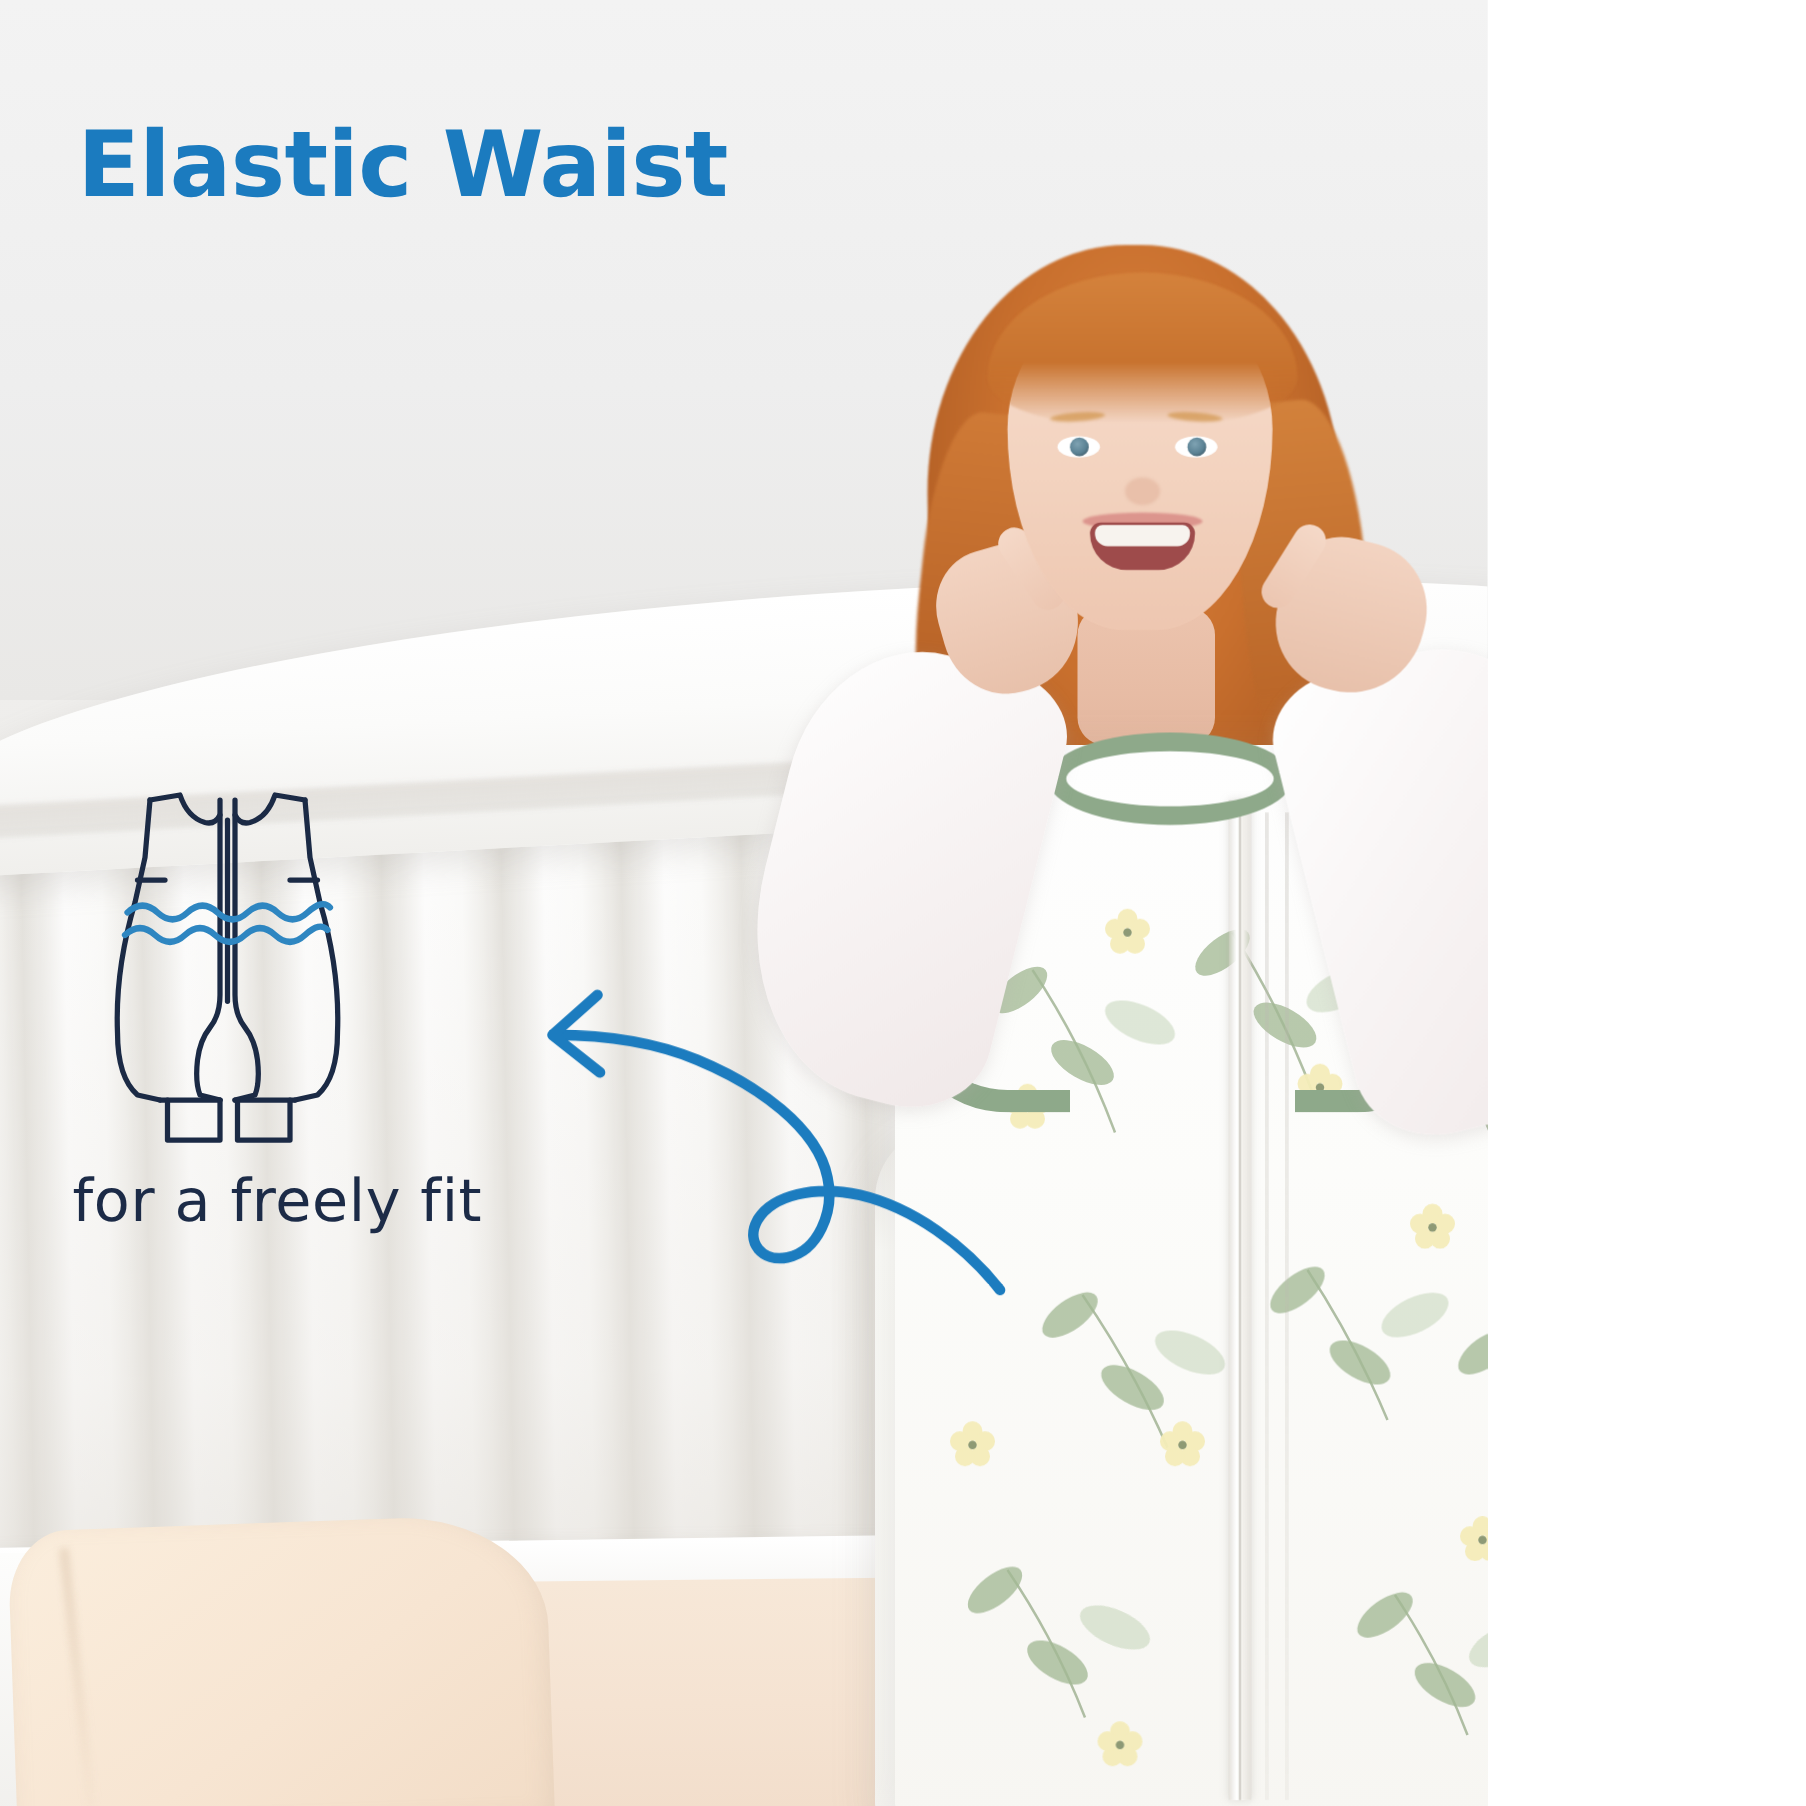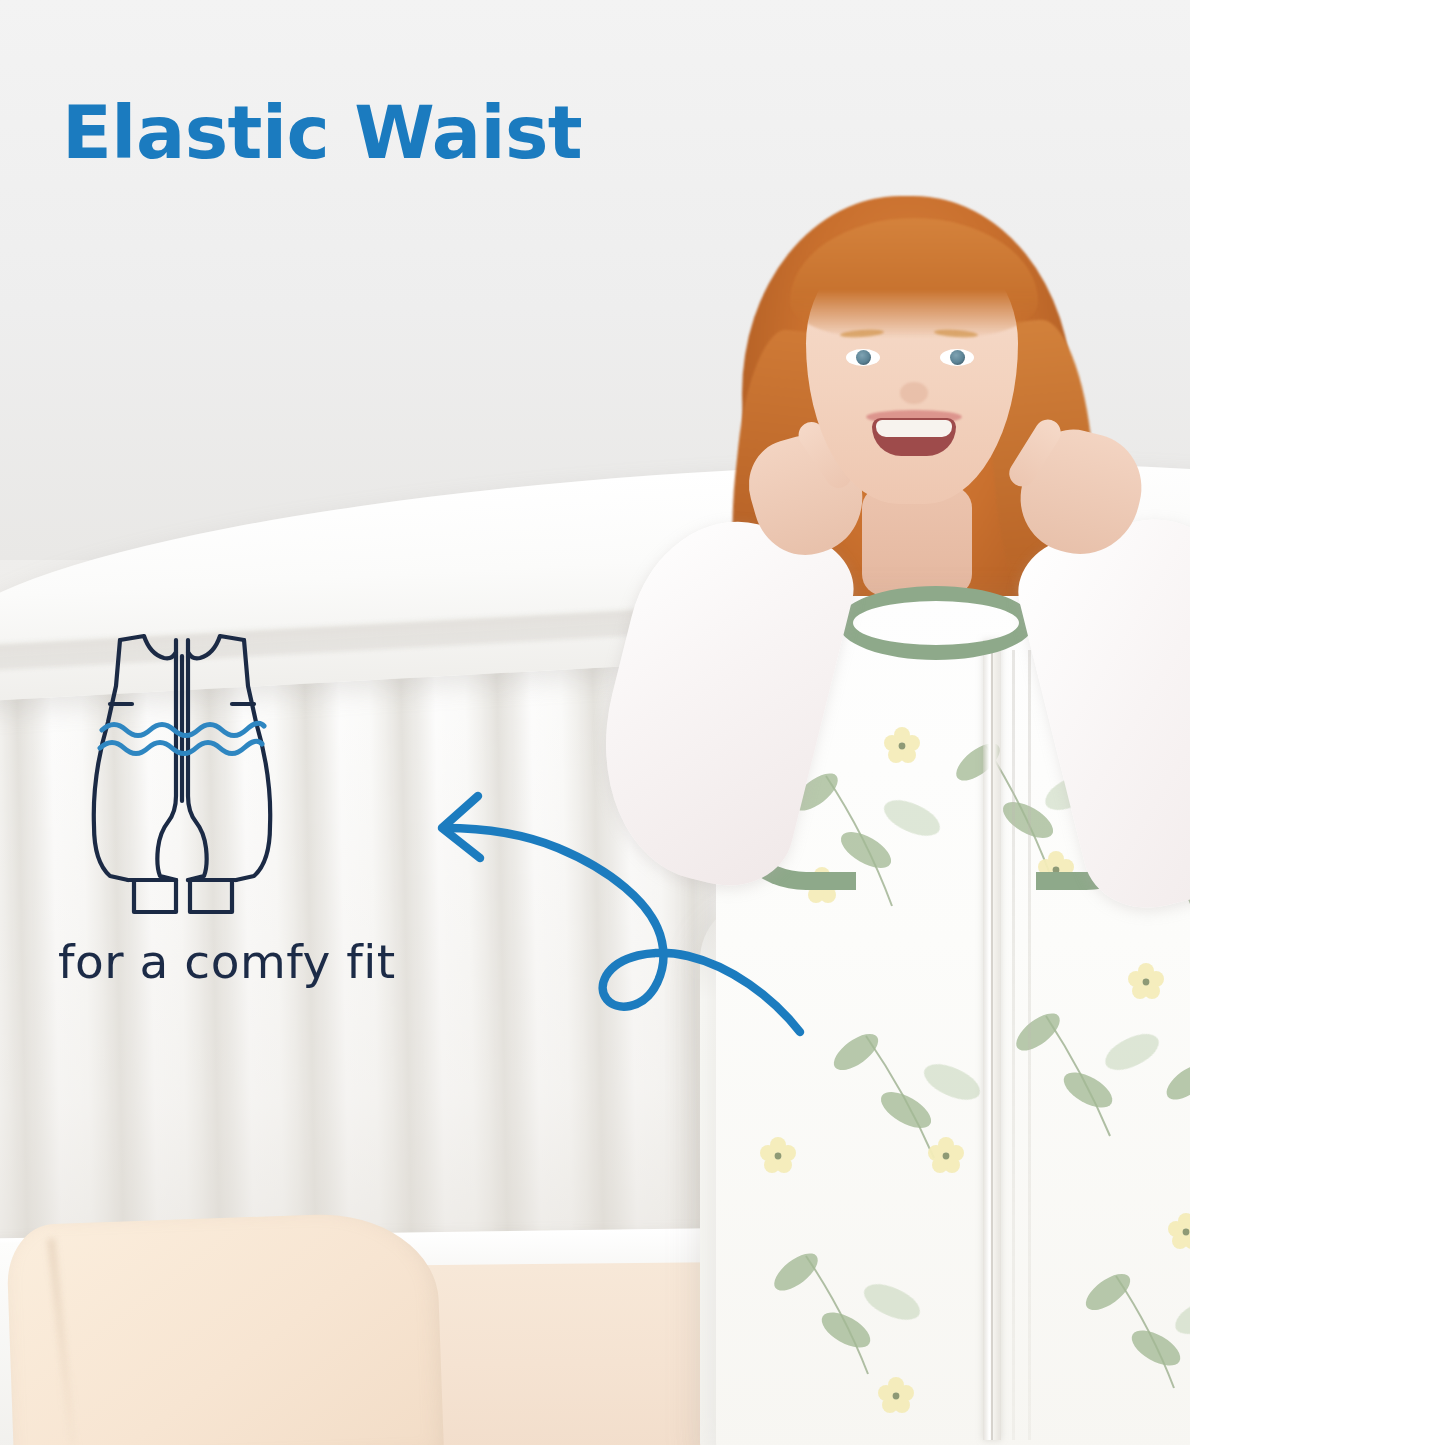--- a/index.html
+++ b/index.html
@@ -673,21 +673,21 @@
         <path d="M118 254 L118 286 L160 286 L160 254"></path>
       </g>
 
       <g stroke="#2e86c1" stroke-width="5" fill="none" stroke-linecap="round">
         <path d="M30 104 q12 -11 24 0 q12 11 24 0 q12 -11 24 0 q12 11 24 0 q12 -11 24 0 q12 11 24 0 q12 -11 18 -4"></path>
         <path d="M28 122 q12 -11 24 0 q12 11 24 0 q12 -11 24 0 q12 11 24 0 q12 -11 24 0 q12 11 24 0 q12 -11 18 -4"></path>
       </g>
     </svg>
   </div>
 
-  <div class="caption">for a comfy fit</div>
+  <div class="caption">for a freely fit</div>
 
   <div class="arrow-wrap">
     <svg viewBox="0 0 460 300" fill="none">
       <g stroke="#1c7cbf" stroke-width="8.5" fill="none" stroke-linecap="round" stroke-linejoin="round">
 
         <path d="M400 262
                  C 372 226, 330 196, 288 186
                  C 252 178, 218 186, 206 206
                  C 196 224, 210 240, 230 236
                  C 254 231, 268 200, 262 172

